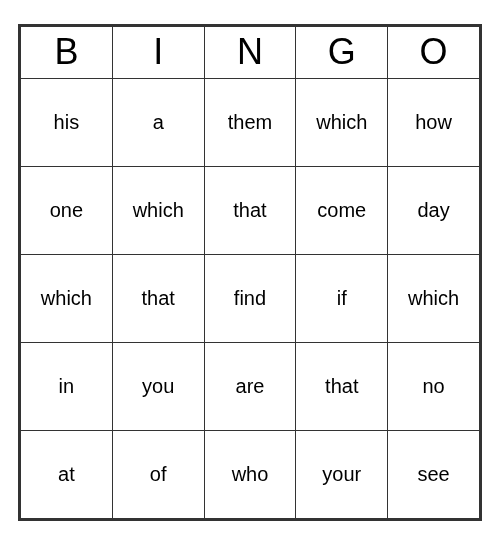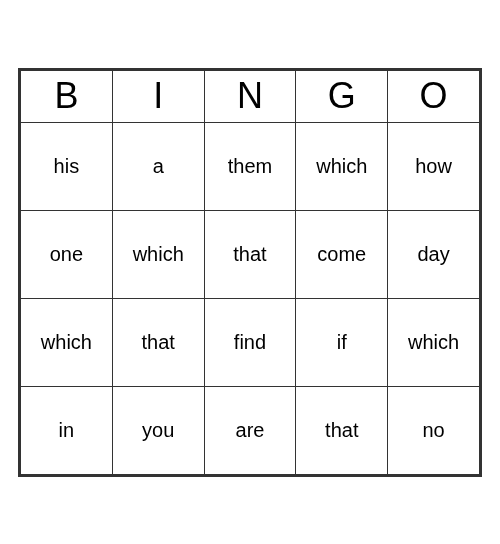--- a/index.html
+++ b/index.html
@@ -82,15 +82,22 @@
           <td>if</td>
           <td>which</td>
         </tr>
         <tr>
           <td>in</td>
           <td>you</td>
           <td>are</td>
           <td>that</td>
           <td>no</td>
         </tr>
+        <tr>
+          <td>at</td>
+          <td>of</td>
+          <td>who</td>
+          <td>your</td>
+          <td>see</td>
+        </tr>
       </tbody>
   </table>
 </div>
 
 </body></html>

